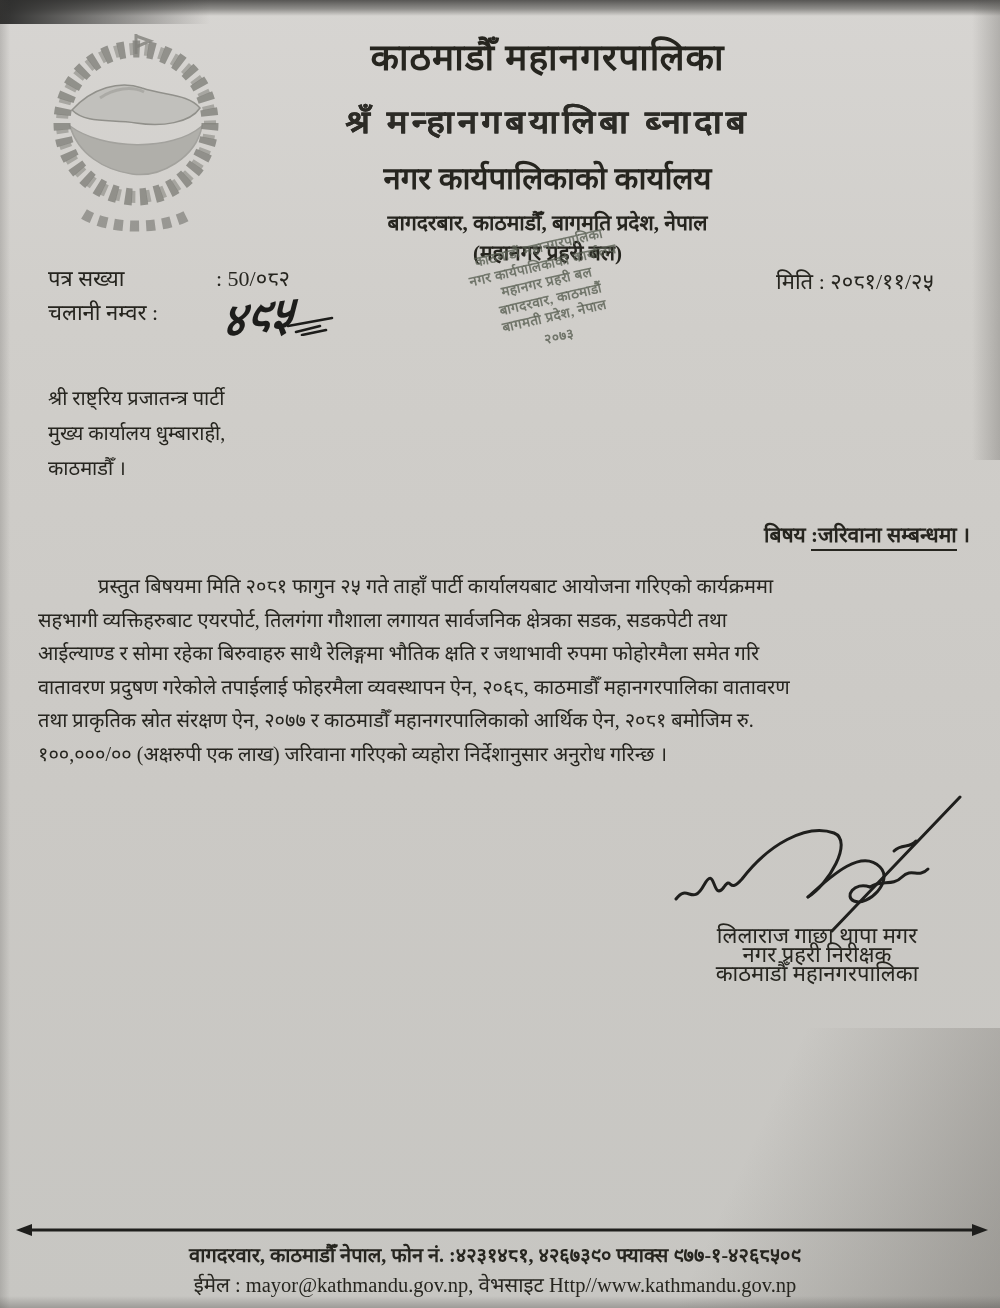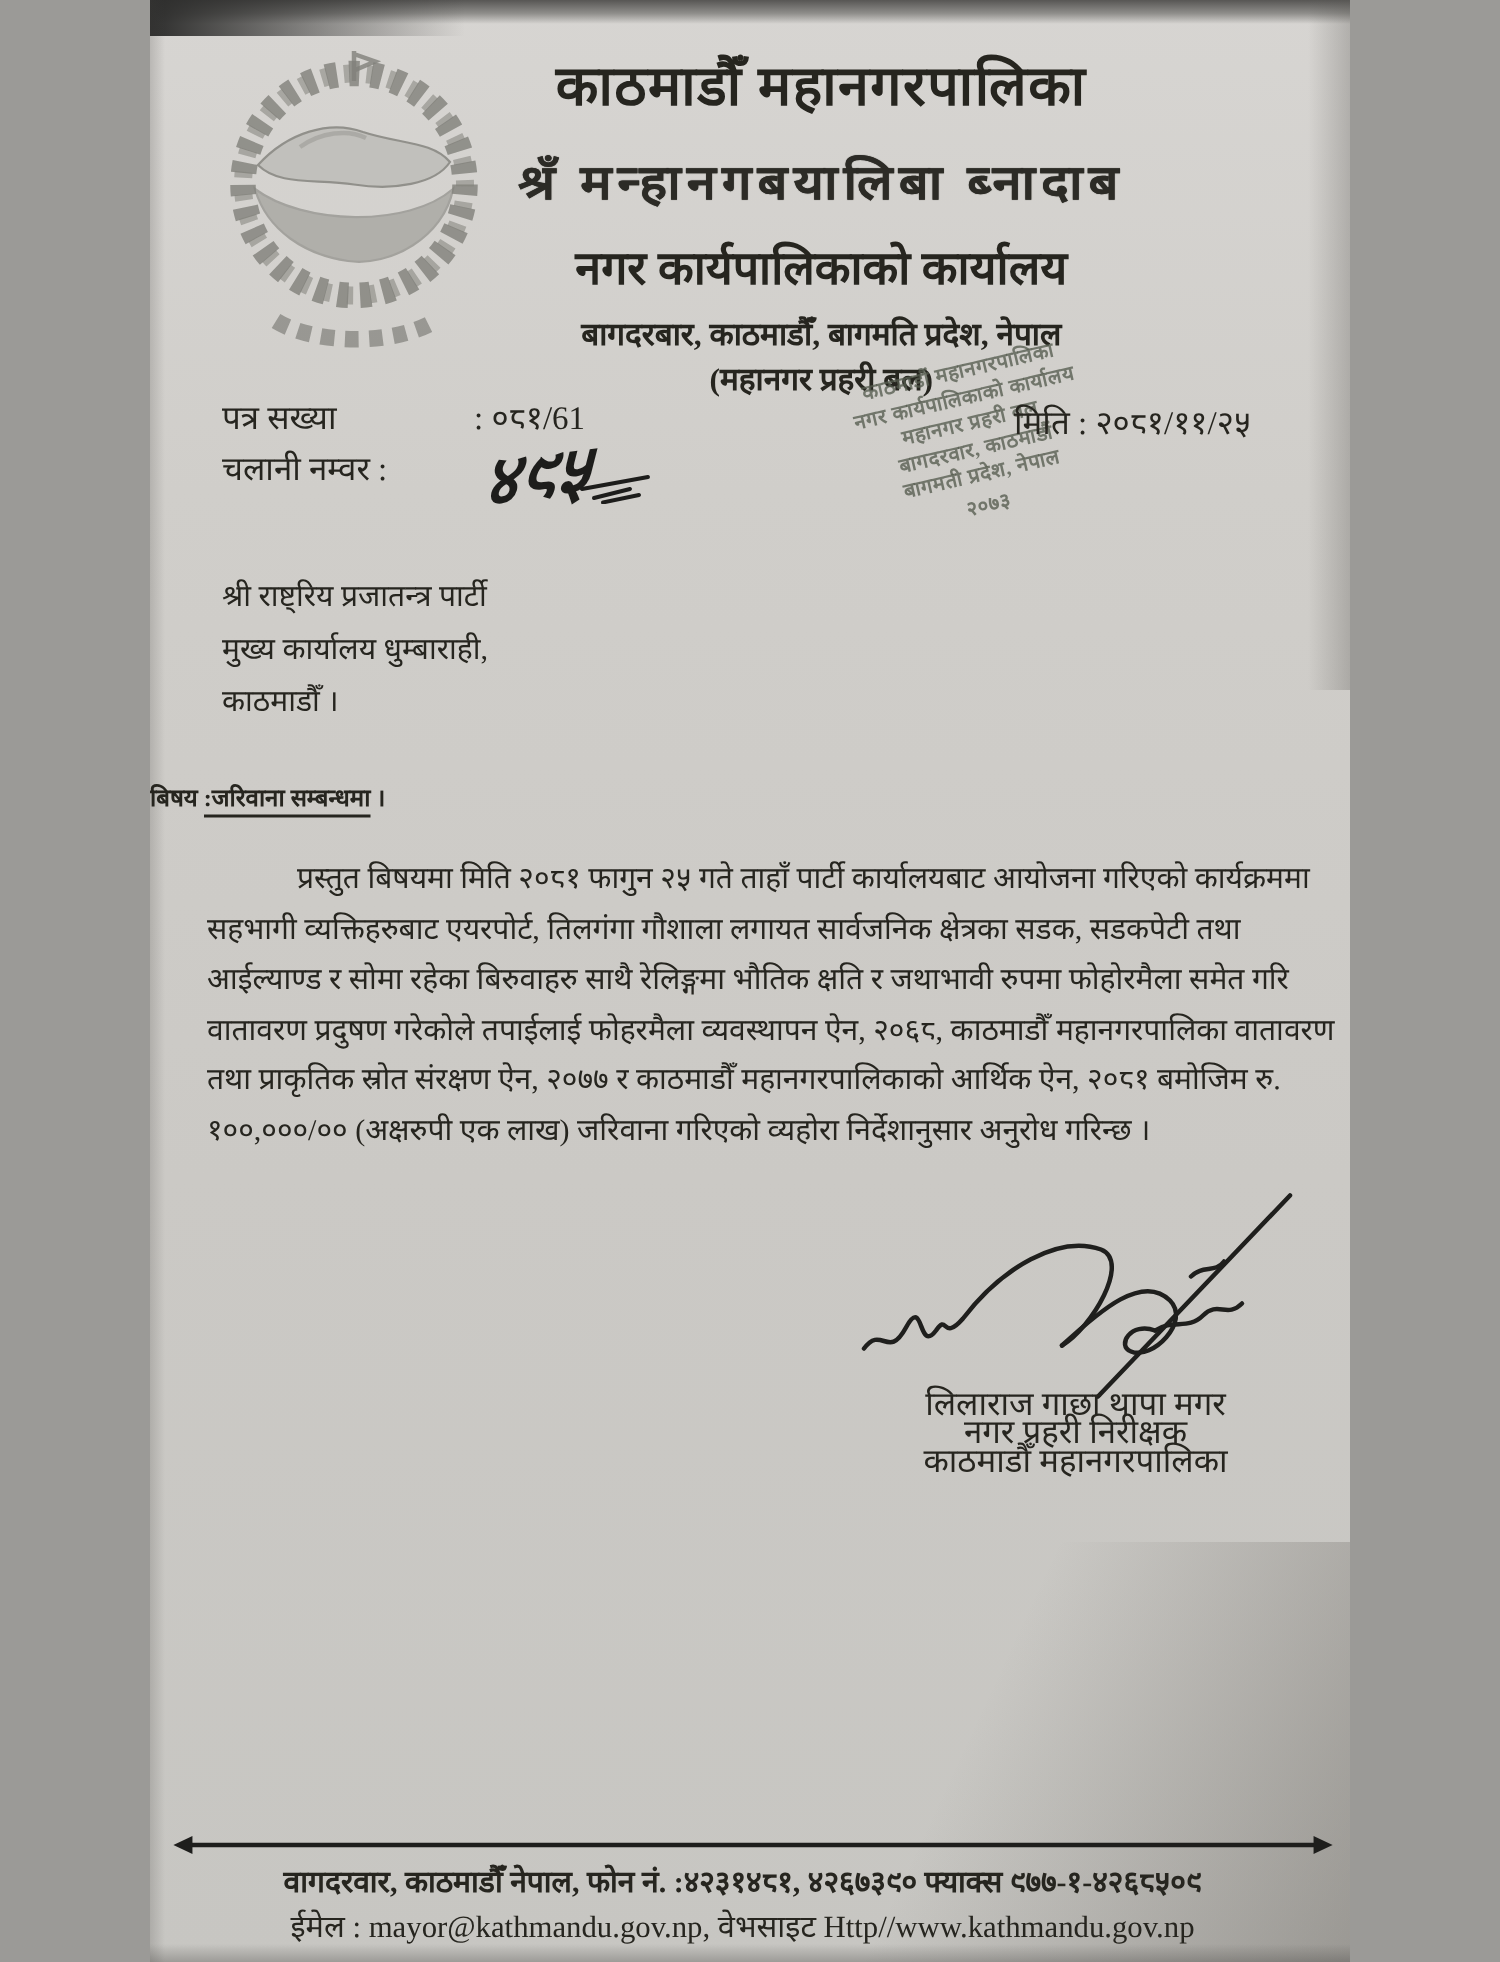--- a/index.html
+++ b/index.html
@@ -2,21 +2,21 @@
 <html lang="ne"><head>
 <meta charset="utf-8">
 <style>
   html,body{margin:0;padding:0;}
   body{
     font-family:"Liberation Serif", serif;
     background:#9b9a97;
   }
   .page{
     position:relative;
-    width:800px;height:1308px;
+    width:1000px;height:1308px;
     margin:0 auto;
     overflow:hidden;
     background:linear-gradient(180deg,#d7d5d2 0%,#d0ceca 25%,#cbc9c5 60%,#c7c6c2 100%);
     color:#26251f;
   }
   
   .shade{position:absolute;pointer-events:none;}
   .shade.top-band{left:0;right:0;top:0;height:16px;
     background:linear-gradient(180deg,#575654 0%,#8e8d8a 55%,rgba(160,158,155,0) 100%);}
   .shade.corner-tl{left:0;top:0;width:210px;height:24px;
@@ -51,21 +51,21 @@
   .meta-row .lbl{width:168px;}
   .hand-number{display:inline-block;font-size:46px;font-weight:bold;font-style:italic;
     transform:rotate(-7deg) skewX(-8deg);line-height:40px;margin-left:6px;color:#1d1d1b;position:relative;top:2px;}
   .hand-hatch{position:relative;top:-6px;left:-8px;}
 
   .meta-right{position:absolute;right:66px;top:266px;text-align:right;font-size:22px;line-height:32px;}
   .meta-right .ns{font-size:21px;}
 
   .addressee{position:absolute;left:48px;top:381px;font-size:20px;line-height:35px;}
 
-  .subject{position:absolute;left:0;right:30px;top:520px;text-align:left;font-size:16px;font-weight:bold;}
+  .subject{position:absolute;left:0;right:30px;top:520px;text-align:right;font-size:21px;font-weight:bold;}
   .subject .und{border-bottom:2px solid #26251f;padding-bottom:2px;}
 
   .body-par{position:absolute;left:38px;right:30px;top:570px;font-size:20px;line-height:33.5px;}
   .body-par .bline{white-space:nowrap;}
   .body-par .bline.indent{padding-left:60px;}
 
   .cc-block{position:absolute;left:48px;top:779px;font-size:22px;line-height:35px;}
   .cc-head{font-weight:bold;border-bottom:2px solid #26251f;display:inline-block;padding-bottom:1px;margin-bottom:4px;}
 
   .sig-block{position:absolute;right:28px;top:793px;width:310px;text-align:center;}
@@ -115,21 +115,21 @@
     <div>नगर कार्यपालिकाको कार्यालय</div>
     <div>महानगर प्रहरी बल</div>
     <div>बागदरवार, काठमाडौं</div>
     <div>बागमती प्रदेश, नेपाल</div>
     <div class="s-year">२०७३</div>
   </div>
 
   <div class="meta-left">
     <div class="meta-row">
       <span class="lbl">पत्र सख्या</span>
-      <span>: ०८१/61</span>
+      <span>: 50/०८२</span>
     </div>
     <div class="meta-row">
       <span class="lbl">चलानी नम्वर :</span>
       <span class="hand-number">४९५</span>
       <svg class="hand-hatch" width="60" height="46" viewBox="0 0 60 46">
         <g stroke="#1d1d1b" stroke-width="2.6" stroke-linecap="round" fill="none">
           <path d="M2,36 L46,28"></path>
           <path d="M10,42 L34,36"></path>
           <path d="M16,45 L40,40"></path>
         </g>

